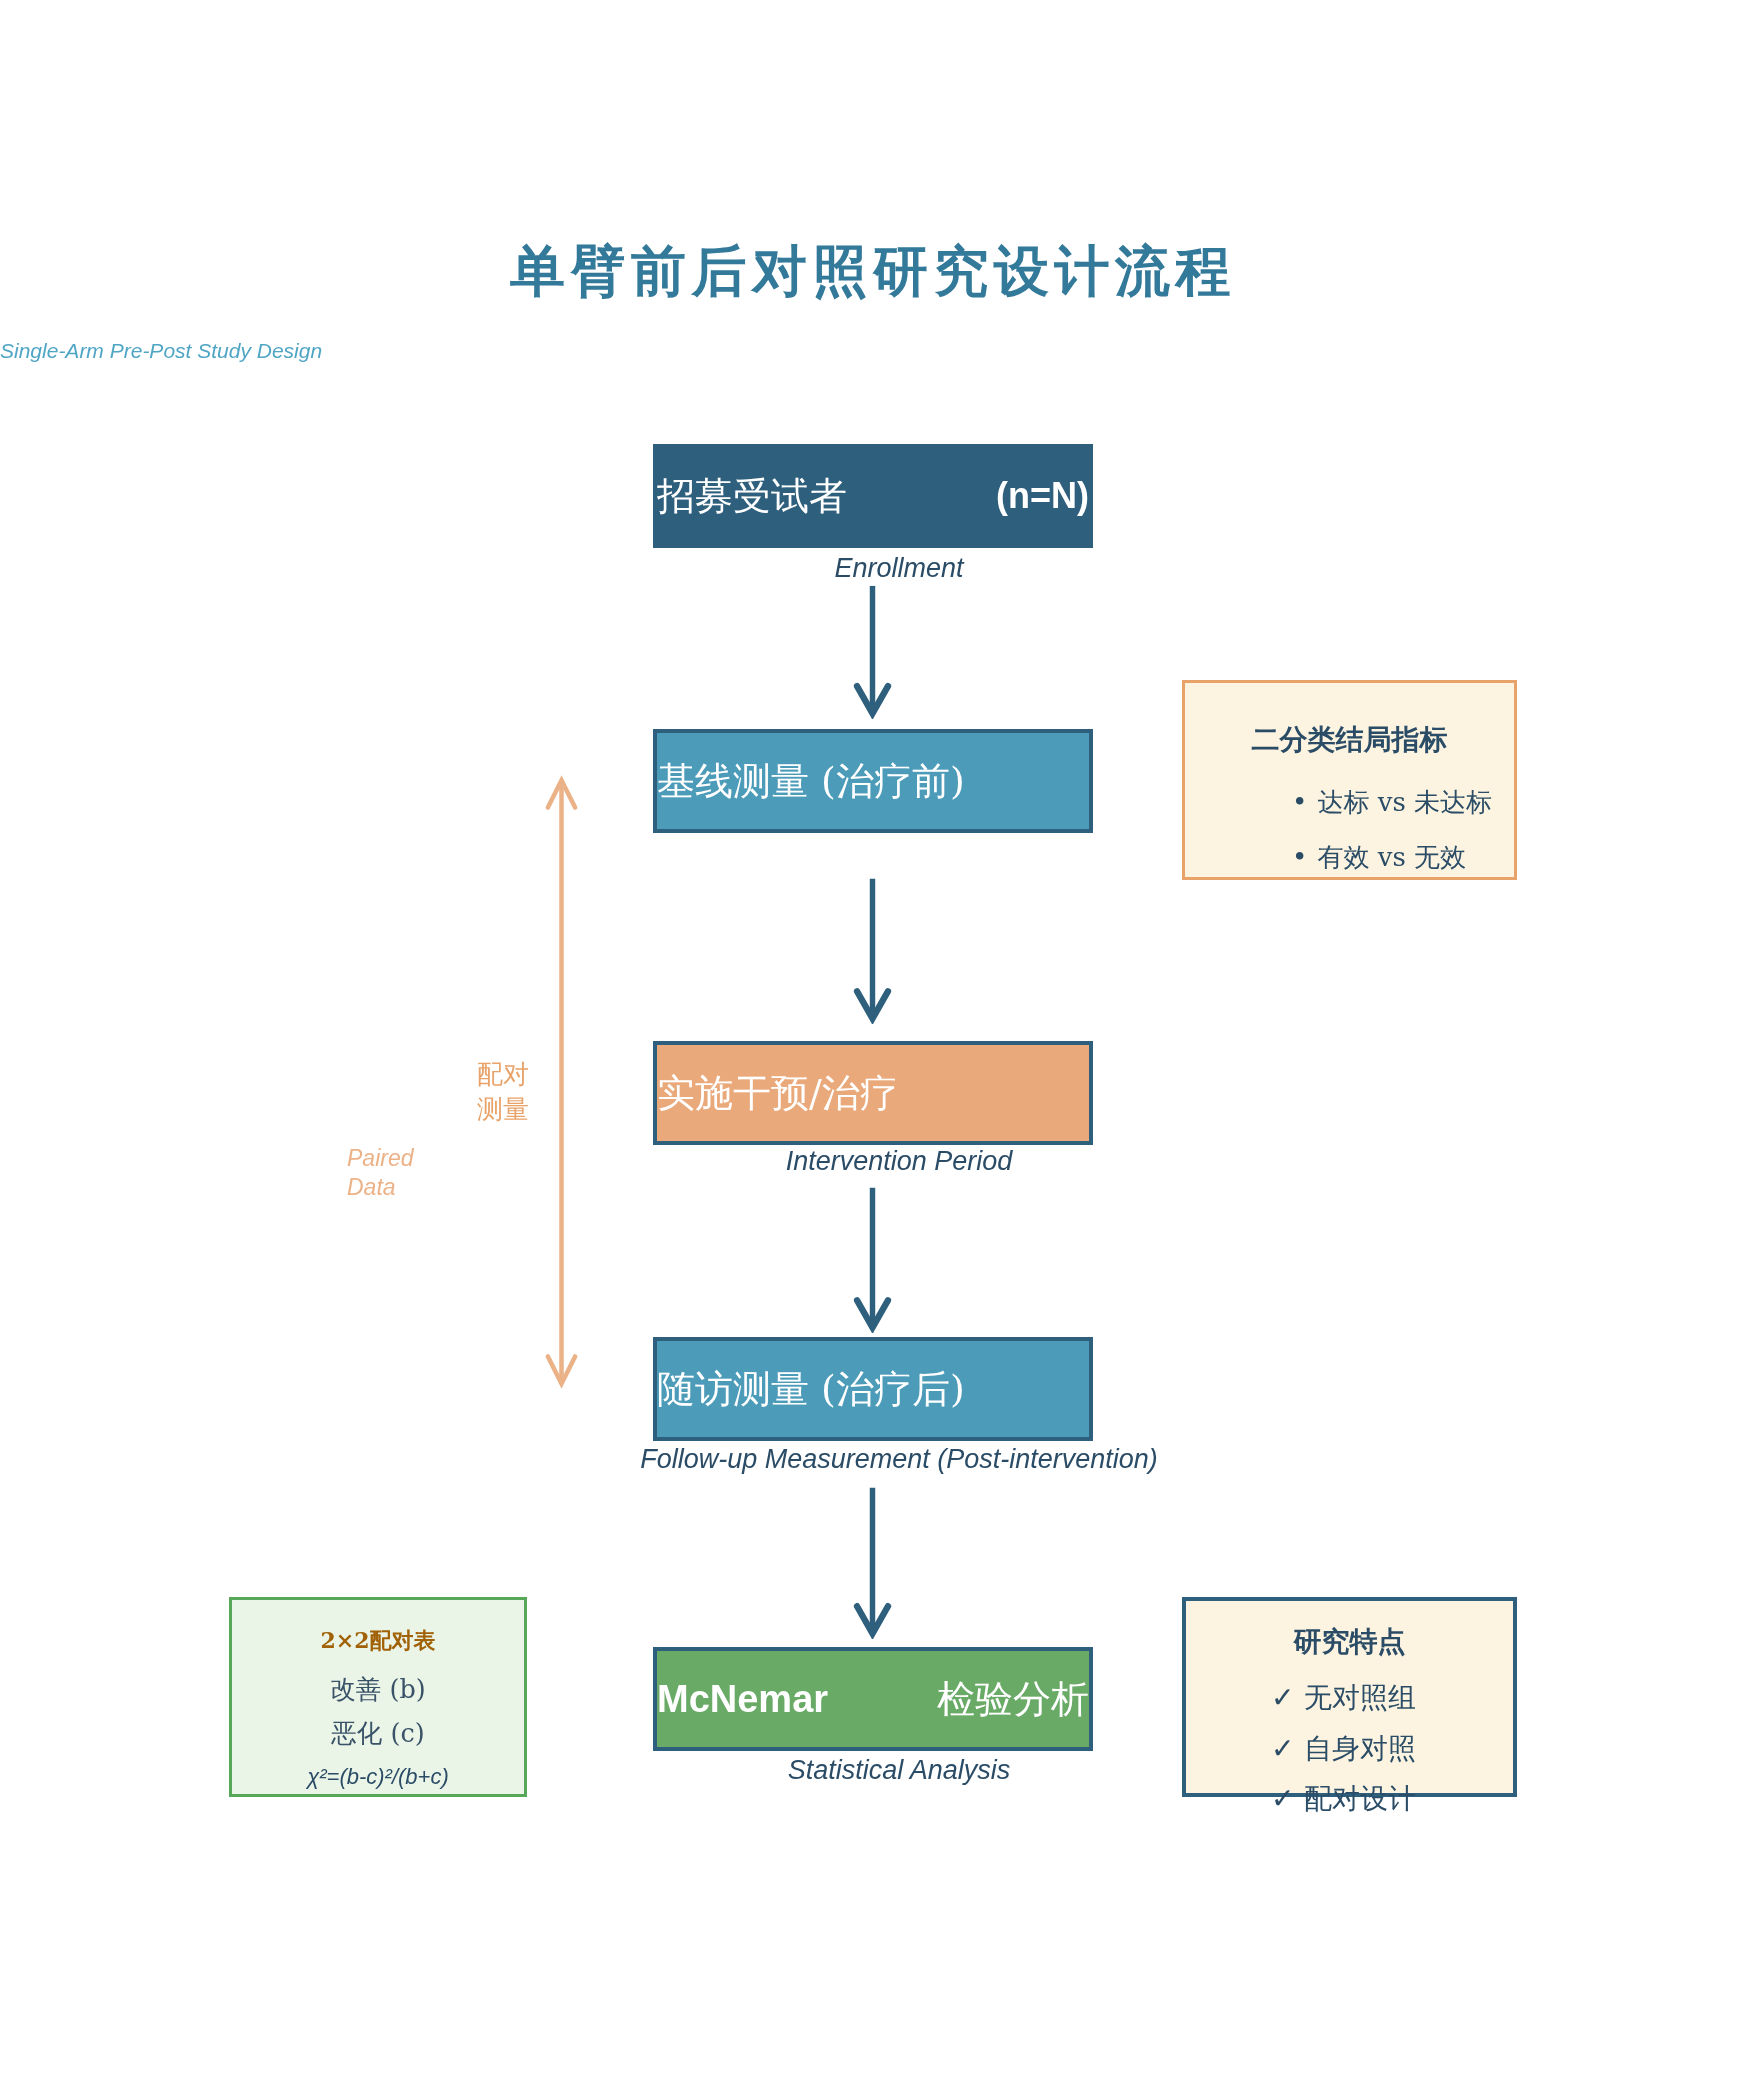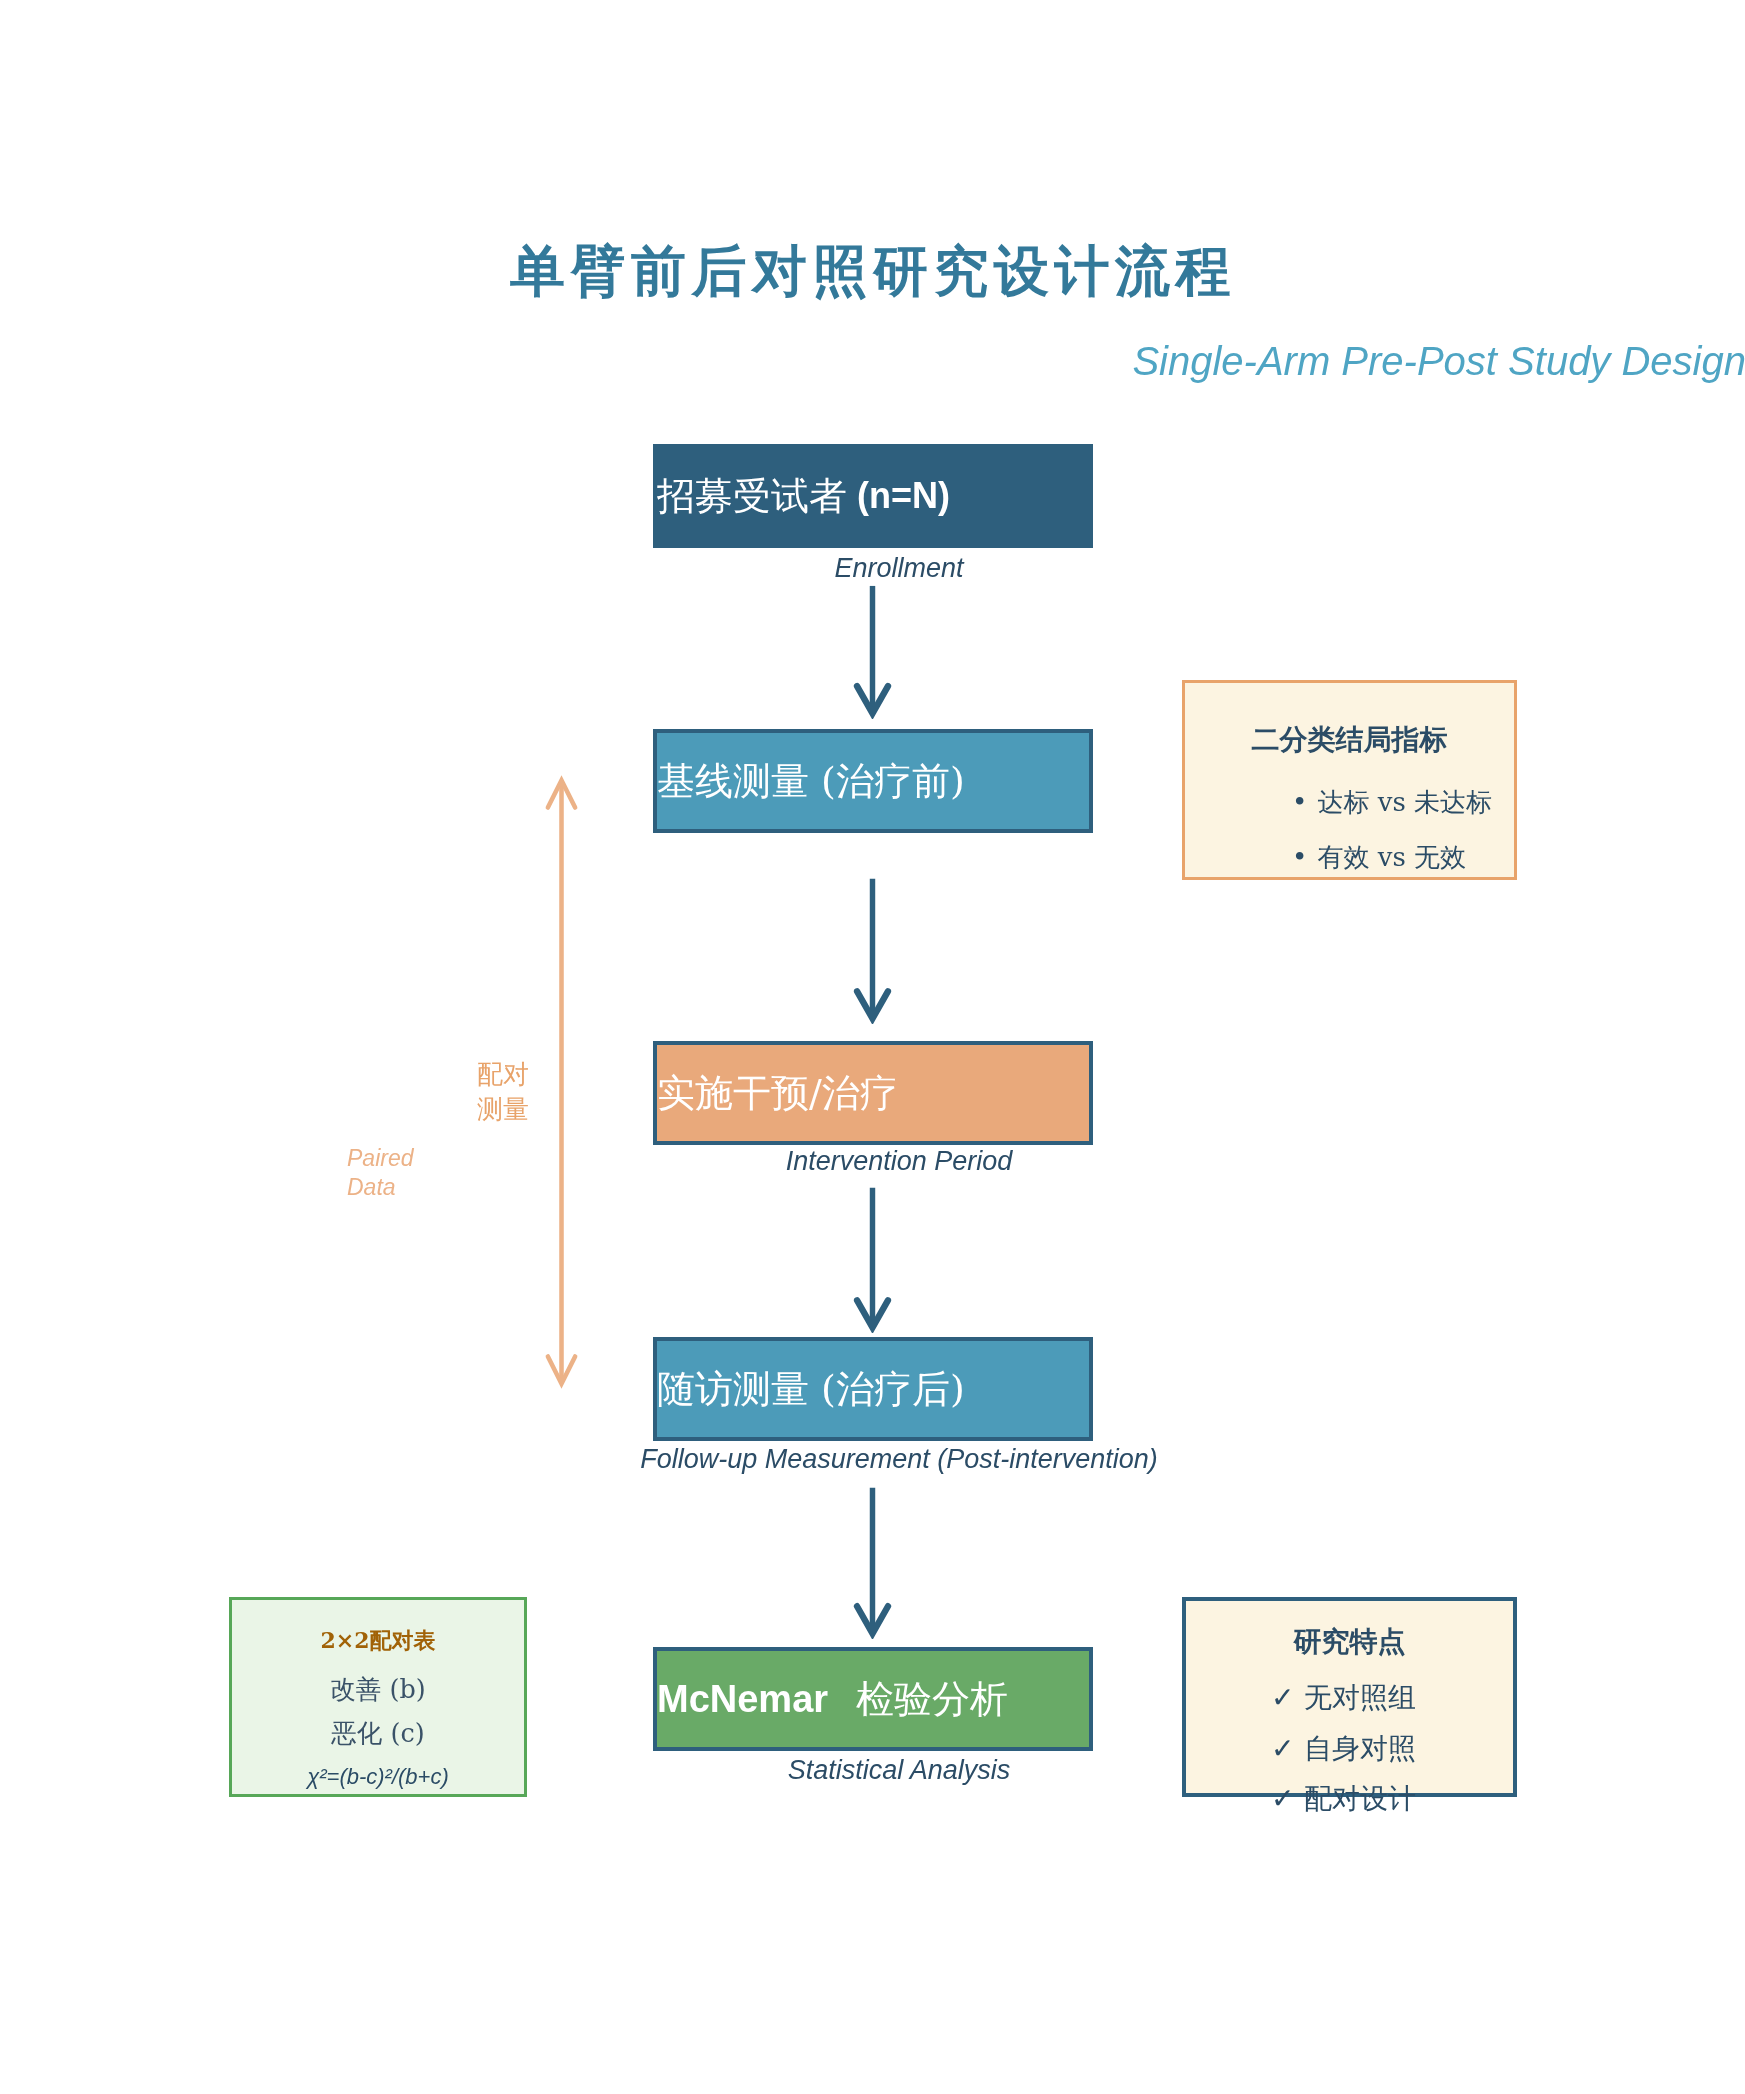--- a/index.html
+++ b/index.html
@@ -7,27 +7,27 @@
     position:relative;width:1746px;height:2095px;background:#ffffff;overflow:hidden;
     font-family:"DejaVu Serif","Liberation Serif",serif;
     margin-top:6px;
   }
   .page-title{
     position:absolute;left:0;top:229px;width:1746px;text-align:center;
     font-size:55px;font-weight:bold;letter-spacing:5.5px;
     color:var(--c-titleText);margin:0;
   }
   .page-subtitle{
-    position:absolute;left:0;top:333px;width:1746px;text-align:right;
+    position:absolute;left:0;top:333px;width:1746px;text-align:left;
     font-family:"Liberation Sans","DejaVu Sans",sans-serif;
-    font-style:italic;font-size:40px;color:var(--c-subtitleText);
+    font-style:italic;font-size:21px;color:var(--c-subtitleText);
   }
   .box{
     position:absolute;left:653px;width:440px;height:104px;box-sizing:border-box;
-    border:4.5px solid var(--c-dark);display:flex;align-items:center;justify-content:flex-start;
+    border:4.5px solid var(--c-dark);display:flex;align-items:center;justify-content:space-between;
     color:#ffffff;font-size:38px;white-space:pre;
   }
   .box .en{font-family:"Liberation Sans","DejaVu Sans",sans-serif;font-weight:bold;}
   .box.dark{background:var(--c-dark);}
   .box.teal{background:var(--c-teal);}
   .box.orange{background:var(--c-orange);}
   .box.green{background:var(--c-green);}
   .caption{
     position:absolute;left:0;width:1746px;text-align:center;
     font-family:"Liberation Sans","DejaVu Sans",sans-serif;

